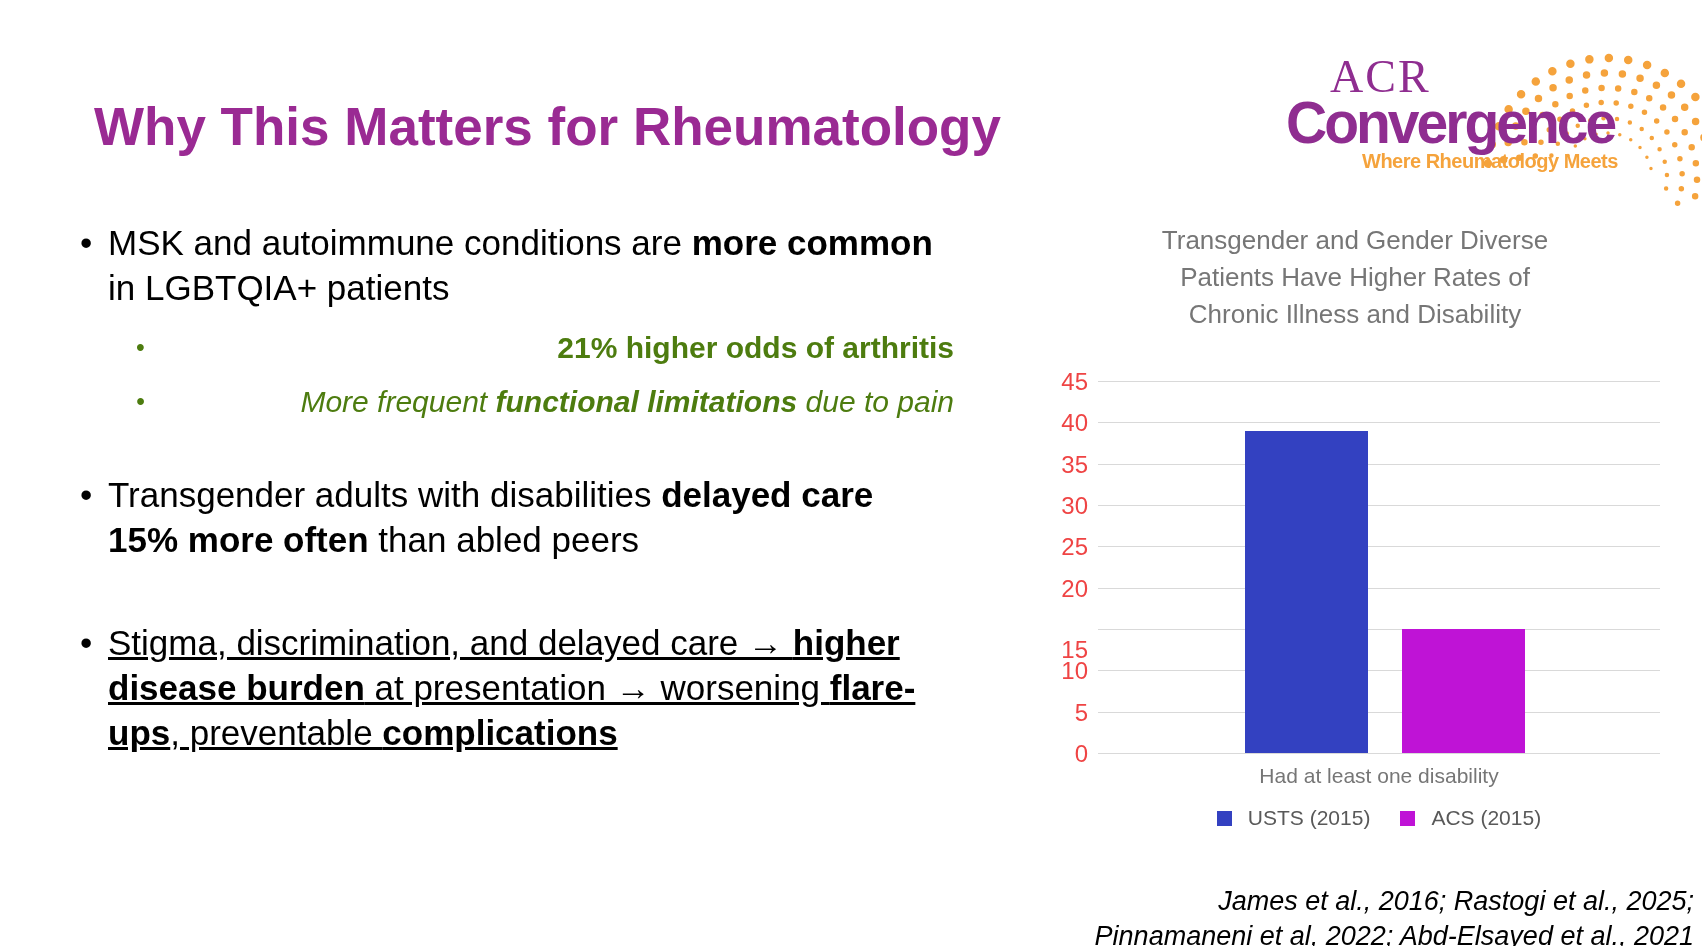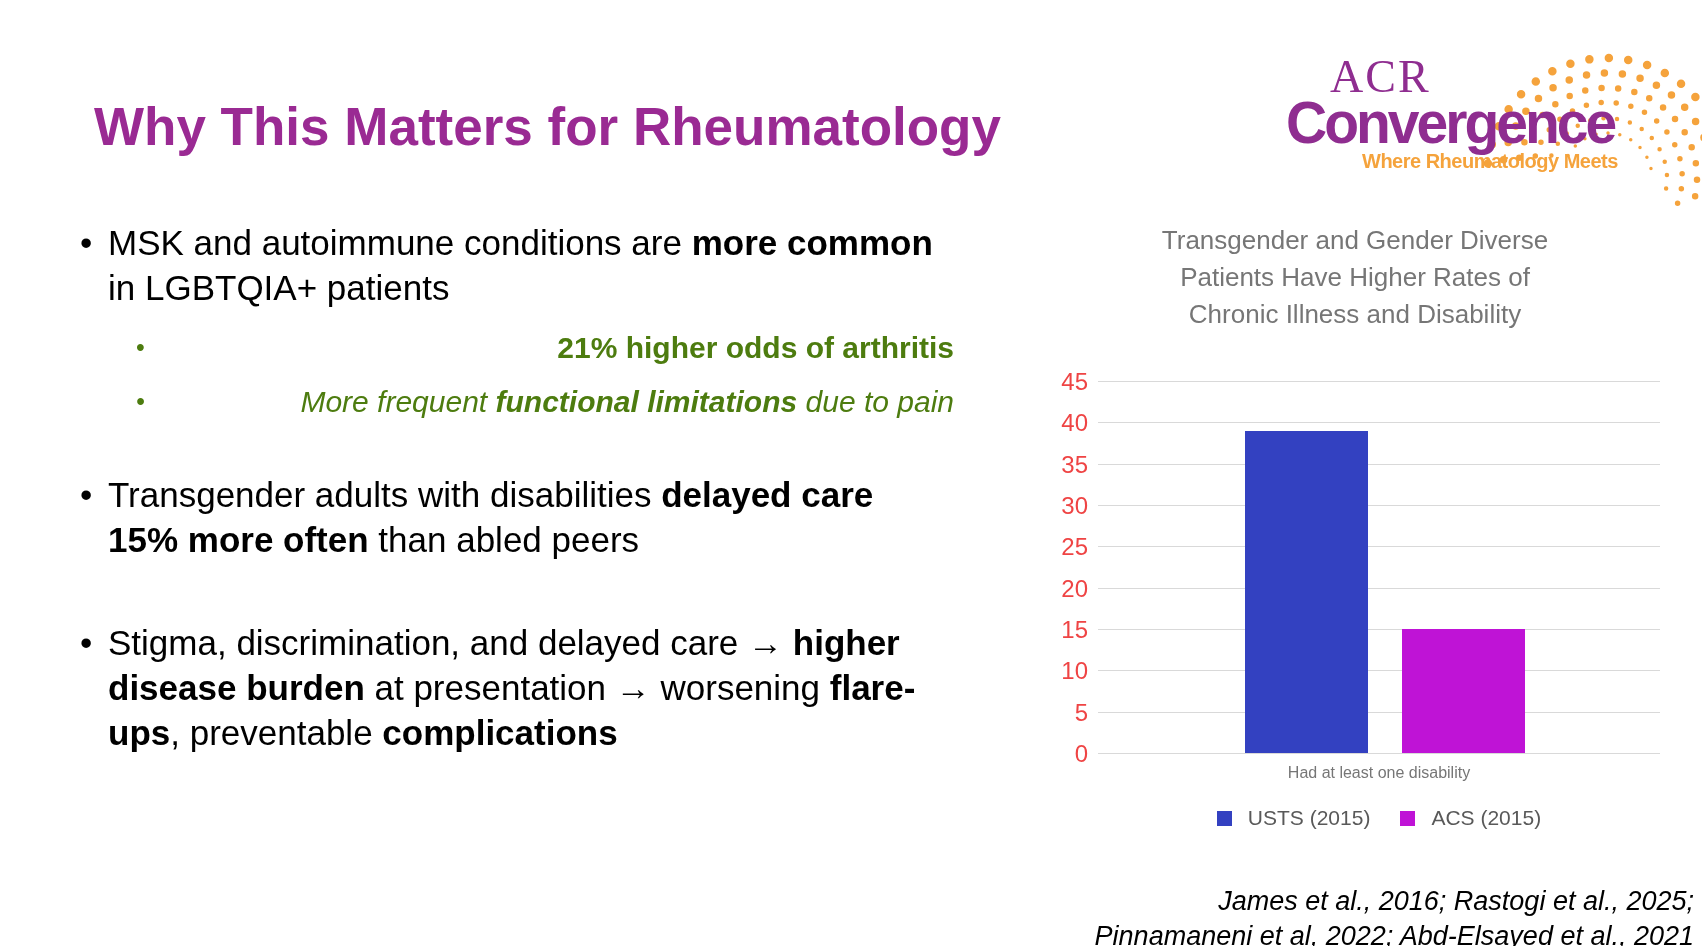--- a/index.html
+++ b/index.html
@@ -41,38 +41,38 @@
   .bullet::before{content:"•";position:absolute;left:2px;top:0;}
   .sub-bullet{
     position:absolute;left:136px;width:790px;
     font-size:30px;line-height:40px;color:#4d7c0f;padding-left:28px;text-align:right;
   }
   .sub-bullet::before{content:"•";position:absolute;left:0;top:-1px;font-size:25px;}
   .b1{top:220px;}
   .s1{top:328px;}
   .s2{top:382px;font-style:italic;}
   .b2{top:472px;}
-  .b3{top:620px;}
+  .b3{top:620px;text-decoration:underline;}
   
   .chart-title{
     position:absolute;left:1075px;top:222px;width:560px;
     text-align:center;font-size:26px;line-height:37px;color:#767676;
   }
   .plot{position:absolute;left:1098px;top:381px;width:562px;height:372px;}
   .gridline{position:absolute;left:0;width:100%;height:1px;background:#D9D9D9;}
   .ytick{
     position:absolute;left:1000px;width:88px;text-align:right;
     font-size:24px;color:#ef4444;
   }
   .bar{position:absolute;bottom:0;width:123px;}
   .bar-usts{left:147px;}
   .bar-acs{left:304px;}
   .xcat{
     position:absolute;left:1098px;top:764px;width:562px;text-align:center;
-    font-size:16px;color:#767676;
+    font-size:21px;color:#767676;
   }
   .legend{
     position:absolute;left:1098px;top:806px;width:562px;
     display:flex;justify-content:center;gap:30px;align-items:center;
   }
   .legend-item{display:flex;align-items:center;gap:16px;}
   .swatch{width:15px;height:15px;display:inline-block;}
   .legend-label{font-size:21px;color:#595959;}
   
   .citations{
@@ -118,21 +118,21 @@
     <div>Patients Have Higher Rates of</div>
     <div>Chronic Illness and Disability</div>
   </div>
 
   <div class="ytick" style="top:368px">45</div>
   <div class="ytick" style="top:409px">40</div>
   <div class="ytick" style="top:451px">35</div>
   <div class="ytick" style="top:492px">30</div>
   <div class="ytick" style="top:533px">25</div>
   <div class="ytick" style="top:575px">20</div>
-  <div class="ytick" style="top:616px">15</div>
+  <div class="ytick" style="top:636px">15</div>
   <div class="ytick" style="top:657px">10</div>
   <div class="ytick" style="top:699px">5</div>
   <div class="ytick" style="top:740px">0</div>
 
   <div class="plot">
     <div class="gridline" style="top:0%"></div>
     <div class="gridline" style="top:11.11%"></div>
     <div class="gridline" style="top:22.22%"></div>
     <div class="gridline" style="top:33.33%"></div>
     <div class="gridline" style="top:44.44%"></div>

